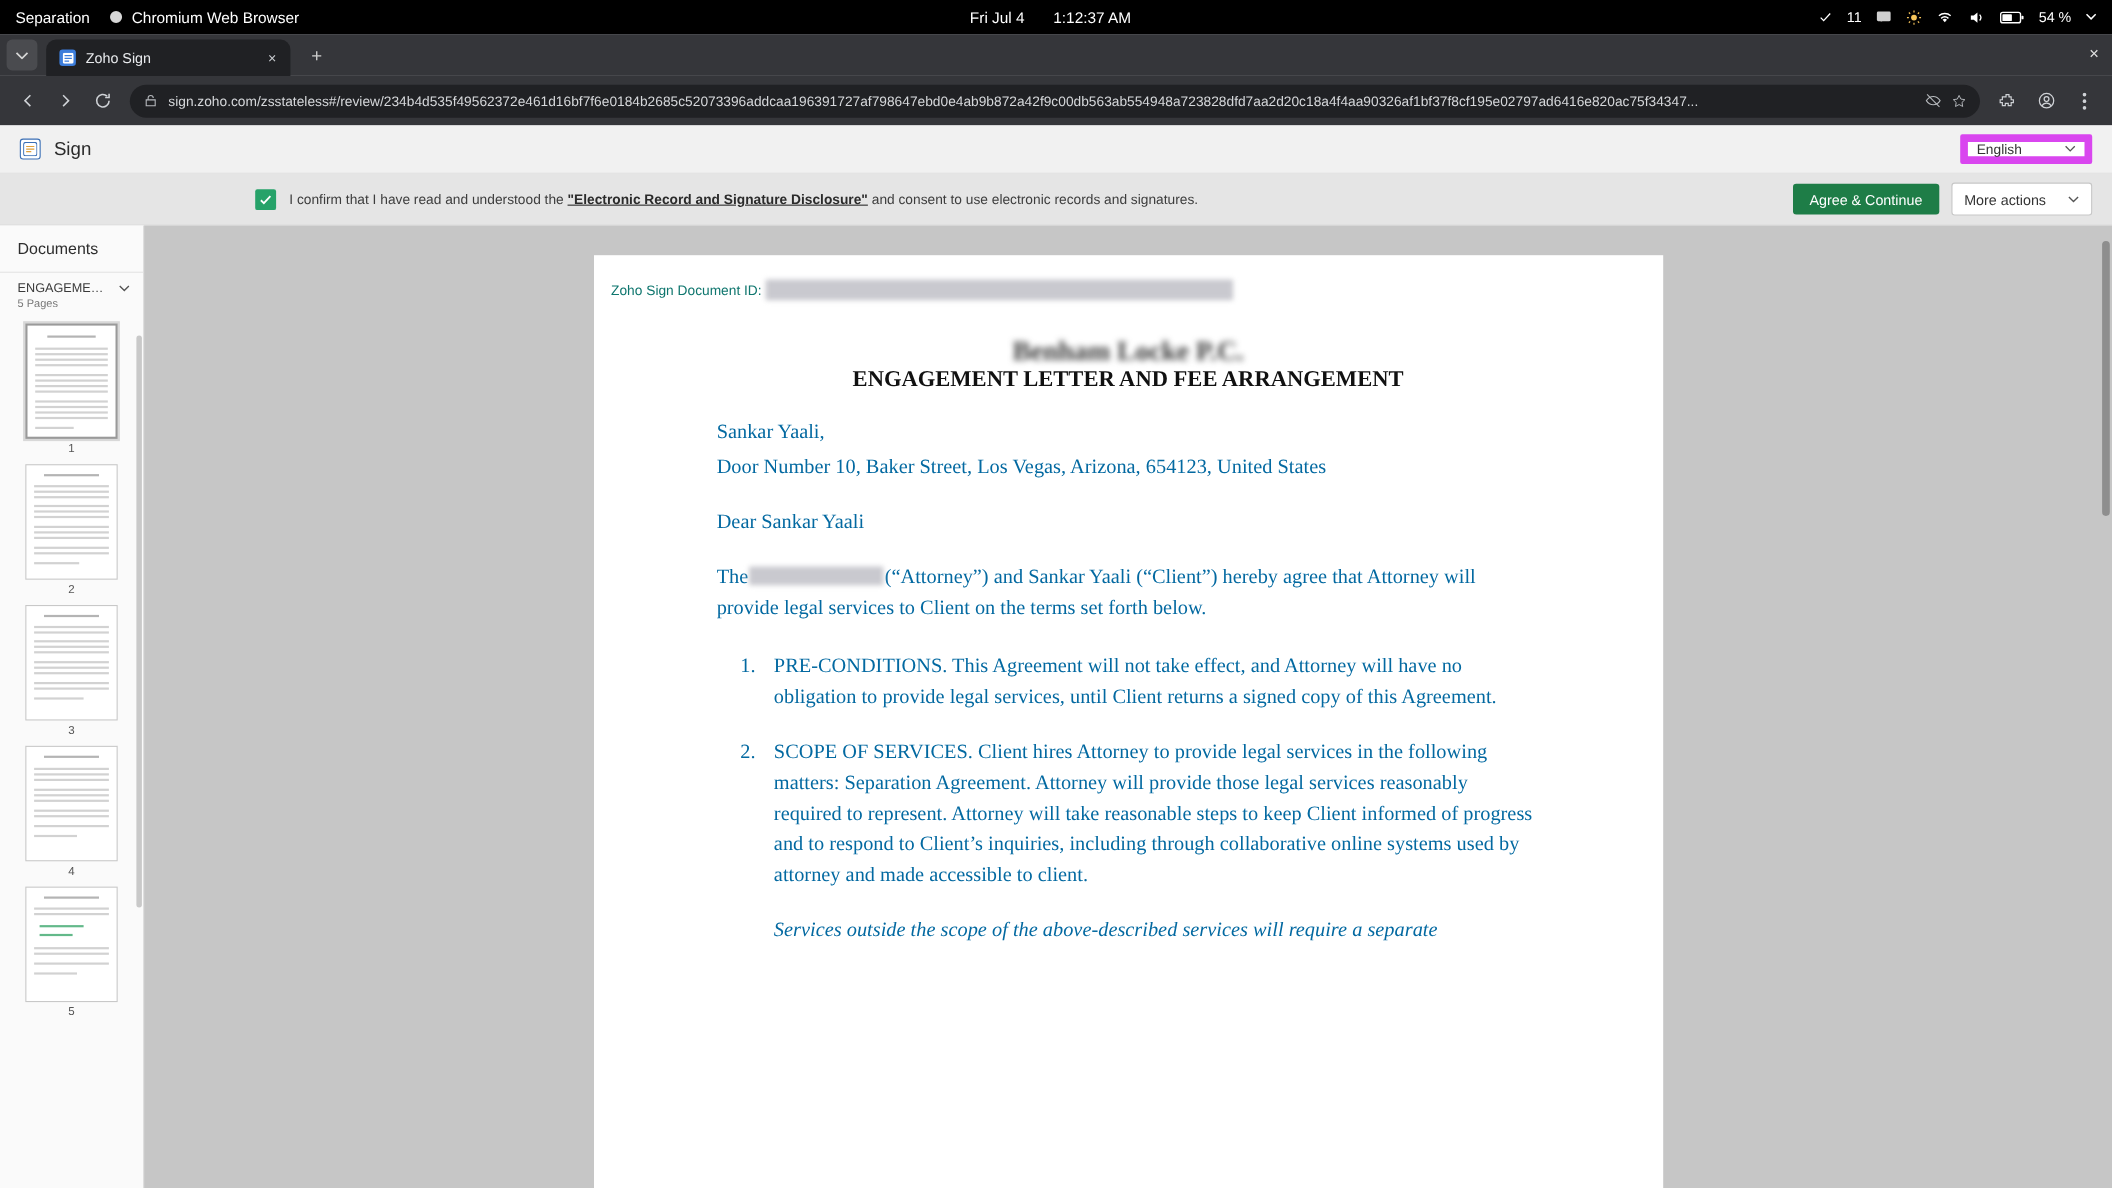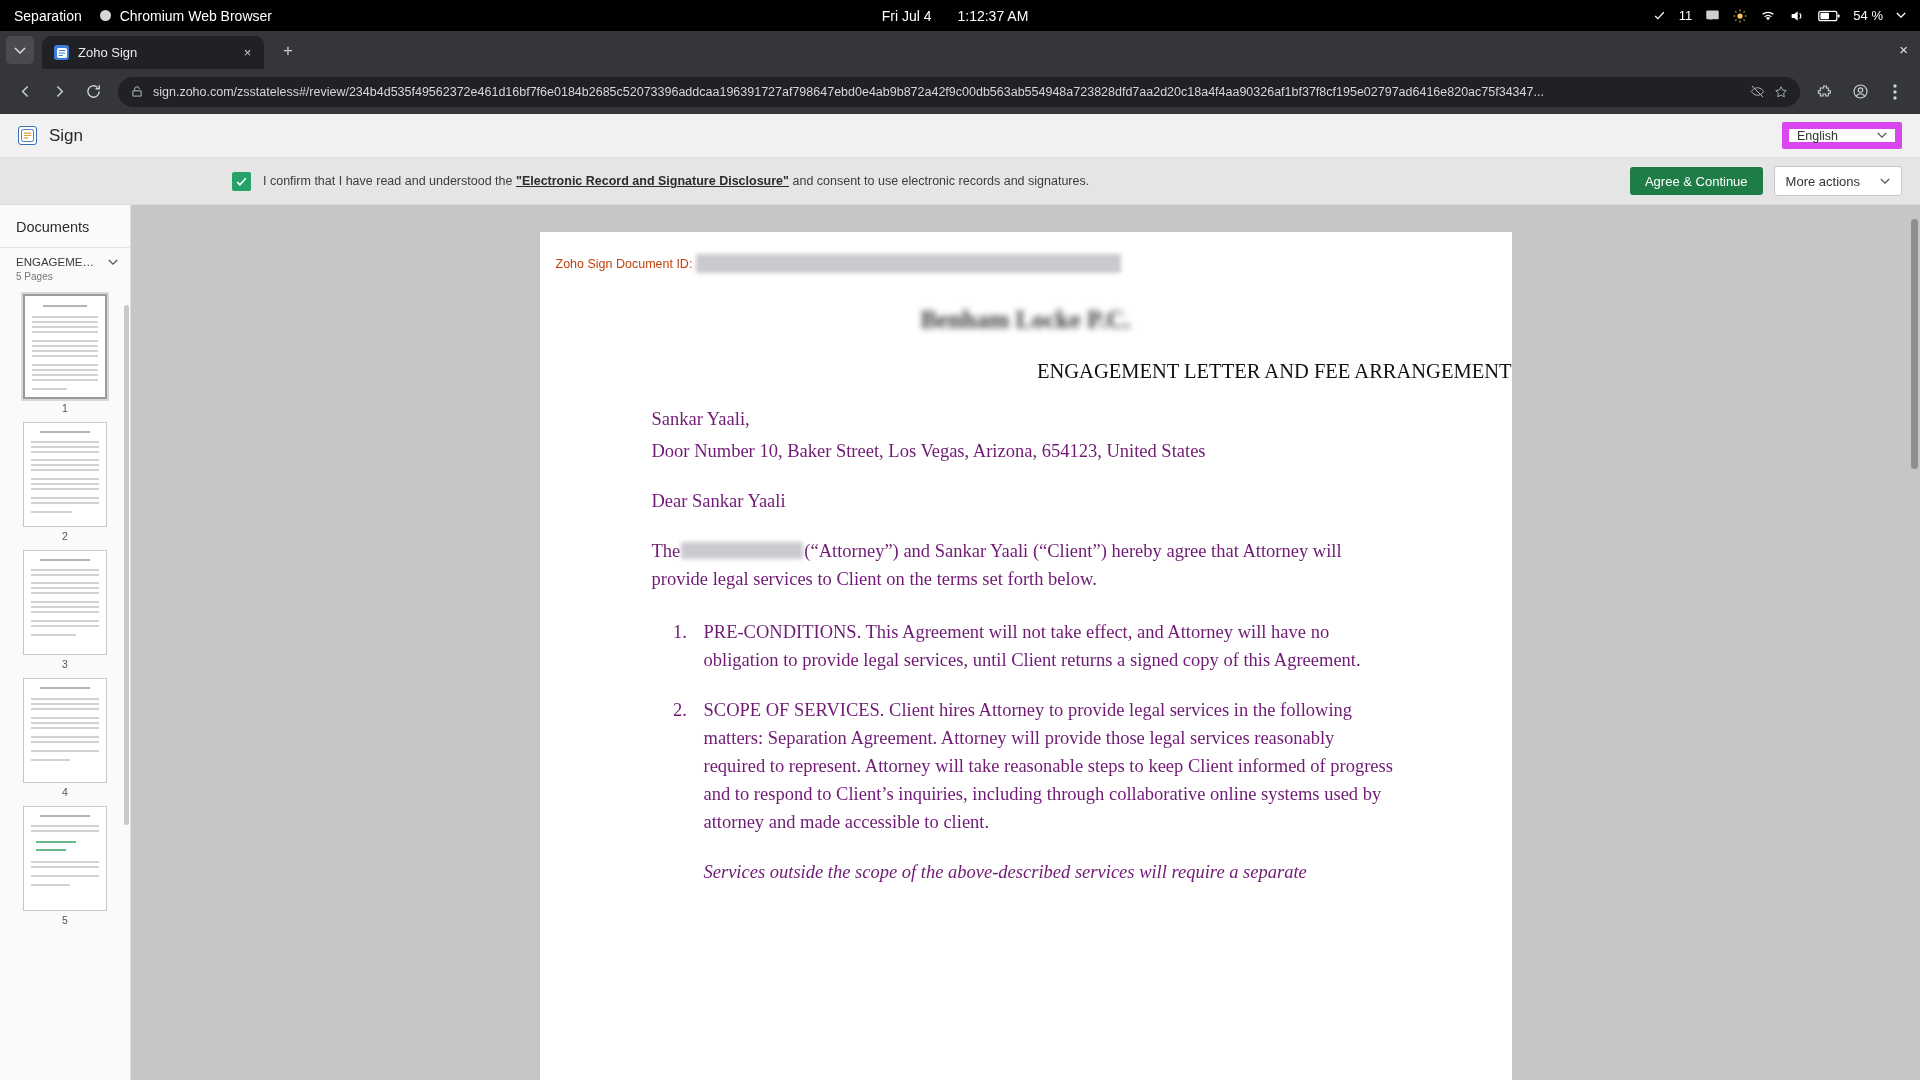--- a/index.html
+++ b/index.html
@@ -158,35 +158,35 @@
   }
 
   .viewer {
     flex: 1; background: #c6c6c6; overflow: hidden; position: relative;
     display: flex; justify-content: center;
   }
   .page {
     width: 972px; background: #fff; margin-top: 27px; padding: 22px 0 0 0;
     position: relative;
   }
-  .doc-id-row { display: flex; align-items: center; gap: 4px; padding-left: 16px; font-size: 12.5px; color: #c2410c; }
+  .doc-id-row { display: flex; align-items: center; gap: 4px; padding-left: 16px; font-size: 12.5px; color: #0f766e; }
   .redact {
     background: #c9c9cf; filter: blur(2.2px); border-radius: 1px; display: inline-block;
   }
   .doc-id-redact { width: 425px; height: 19px; }
   .firm-name {
     text-align: center; margin-top: 33px; font-family: "Liberation Serif", serif;
     font-size: 25px; font-weight: bold; color: #3a3a3a; filter: blur(3px);
   }
   .doc-title {
-    text-align: right; margin-top: 26px; font-family: "Liberation Serif", serif;
-    font-size: 20.5px; font-weight: normal; color: #111;
+    text-align: center; font-family: "Liberation Serif", serif;
+    font-size: 20.5px; font-weight: bold; color: #111;
   }
   .doc-body {
-    font-family: "Liberation Serif", serif; font-size: 18.5px; color: #701a75;
+    font-family: "Liberation Serif", serif; font-size: 18.5px; color: #0369a1;
     line-height: 1.52; padding: 0 112px;
   }
   .doc-body p { margin-top: 22px; }
   .p-tight { margin-top: 4px !important; }
   .inline-redact { width: 122px; height: 17px; vertical-align: -2px; margin: 0 1px; }
   ol.doc-list { margin: 24px 0 0 40px; }
   ol.doc-list li { margin-bottom: 22px; padding-left: 12px; }
   .scroll-v {
     position: absolute; right: 2px; top: 14px; width: 7px; height: 250px;
     background: #8e8e8e; border-radius: 4px;

